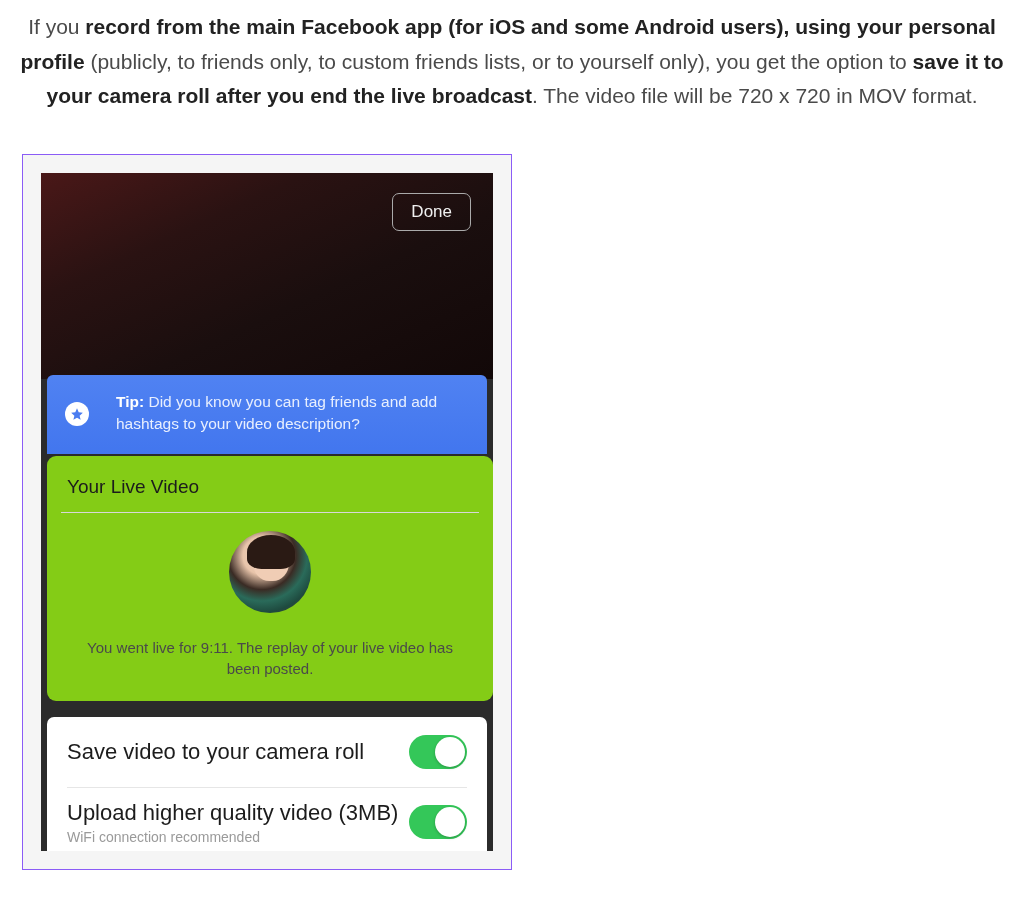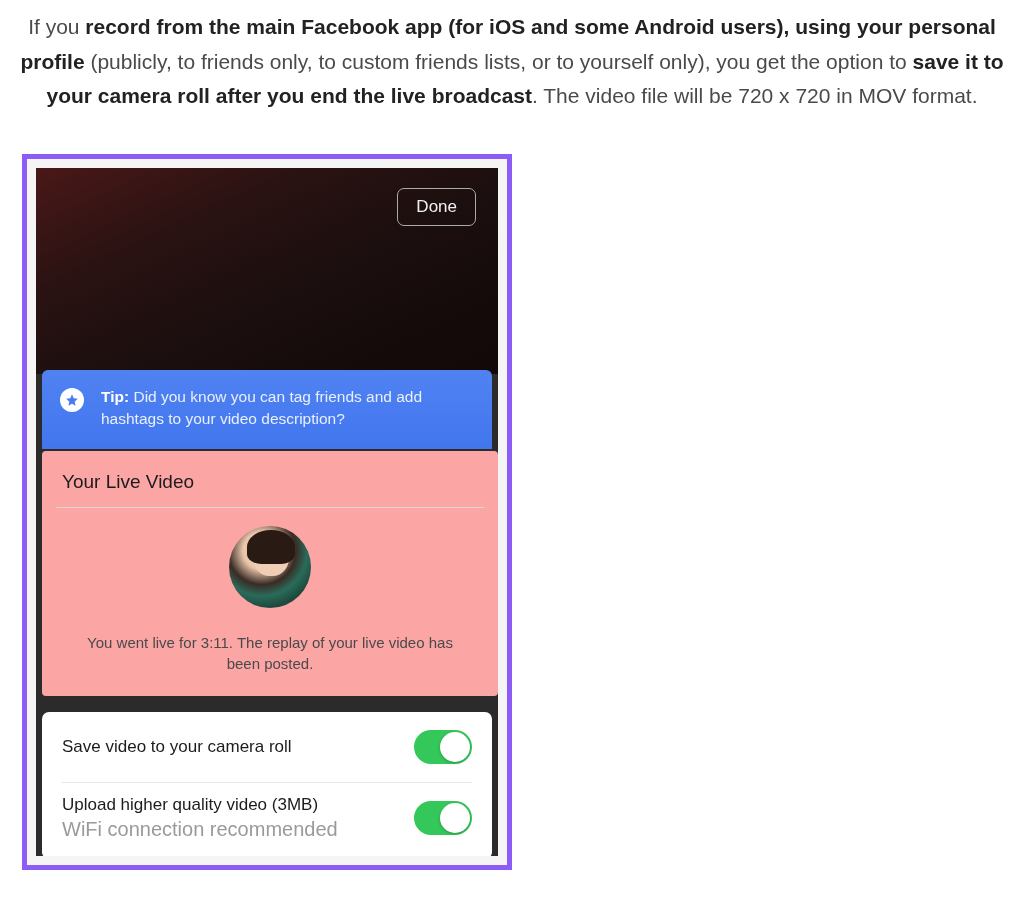--- a/index.html
+++ b/index.html
@@ -22,23 +22,23 @@
       max-width: 1000px;
       text-align: center;
     }
     .article-paragraph b {
       color: #222222;
       font-weight: 700;
     }
     .phone-frame {
       width: 490px;
       height: 716px;
-      border: 5px solid #8b5cf6;
+      border: 1px solid #8b5cf6;
       background: #f5f5f5;
-      padding: 9px;
+      padding: 18px;
       overflow: hidden;
       position: relative;
       margin-left: 4px;
     }
     .phone-screen {
       width: 100%;
       height: 100%;
       background: #2b2b2b;
       position: relative;
       overflow: hidden;
@@ -59,22 +59,22 @@
       font-size: 17px;
       border-radius: 7px;
       cursor: pointer;
       font-family: inherit;
     }
     .tip-bar {
       background: #4a7cf0;
       background: linear-gradient(to bottom, #5082f2, #4276ee);
       padding: 16px 18px 18px 18px;
       display: flex;
-      align-items: flex-start;
-      gap: 17px;
+      align-items: center;
+      gap: 27px;
       border-radius: 6px 6px 0 0;
       margin: 0 6px;
       position: relative;
       top: -4px;
     }
     .star-badge {
       width: 24px;
       height: 24px;
       border-radius: 50%;
       background: #ffffff;
@@ -92,22 +92,22 @@
     .tip-text {
       color: #e8effe;
       font-size: 15.5px;
       line-height: 1.45;
     }
     .tip-text .tip-label {
       color: #ffffff;
       font-weight: 600;
     }
     .card {
-      background: #fca5a5;
-      border-radius: 4px;
+      background: #84cc16;
+      border-radius: 9px;
       margin: 6px 0 0 6px;
       padding: 0;
     }
     .card.first {
       margin-top: 0;
       position: relative;
       top: -2px;
     }
     .card-title {
       font-size: 19px;
@@ -167,25 +167,25 @@
       padding: 18px 20px;
     }
     .setting-row.with-sub {
       padding: 12px 20px 18px 20px;
       align-items: center;
     }
     .setting-text {
       flex: 1;
     }
     .setting-label {
-      font-size: 17px;
+      font-size: 22px;
       color: #1c1c1c;
     }
     .setting-sub {
-      font-size: 20px;
+      font-size: 14px;
       color: #9a9a9a;
       margin-top: 3px;
     }
     .toggle {
       width: 58px;
       height: 34px;
       background: #34c759;
       border-radius: 17px;
       position: relative;
       cursor: pointer;
@@ -236,21 +236,21 @@
         <span class="tip-label">Tip:</span><span> Did you know you can tag friends and add hashtags to your video description?</span>
       </div>
     </div>
 
     <div class="card first">
       <div class="card-title">Your Live Video</div>
       <div class="card-divider"></div>
       <div class="avatar-wrap">
         <div class="avatar"></div>
       </div>
-      <div class="live-summary">You went live for 3:11. The replay of your live video has been posted.</div>
+      <div class="live-summary">You went live for 9:11. The replay of your live video has been posted.</div>
     </div>
 
     <div class="settings-card">
       <div class="setting-row">
         <div class="setting-text">
           <div class="setting-label">Save video to your camera roll</div>
         </div>
         <div class="toggle">
           <div class="knob"></div>
         </div>

